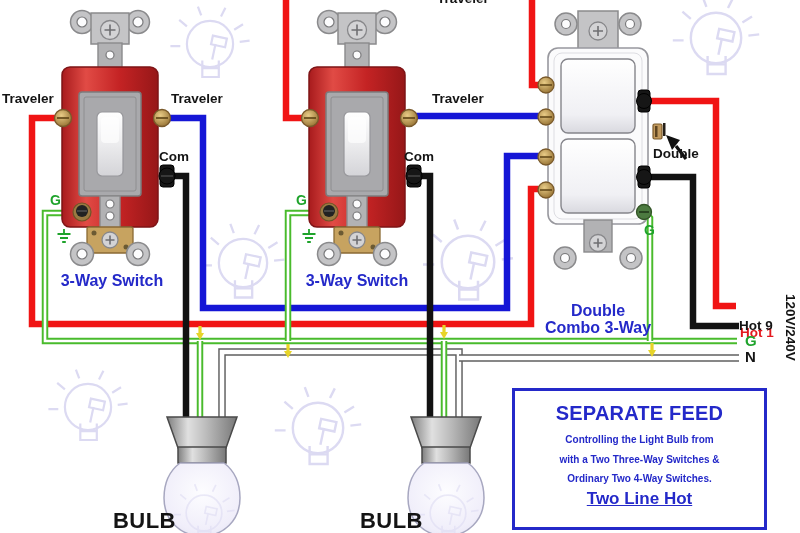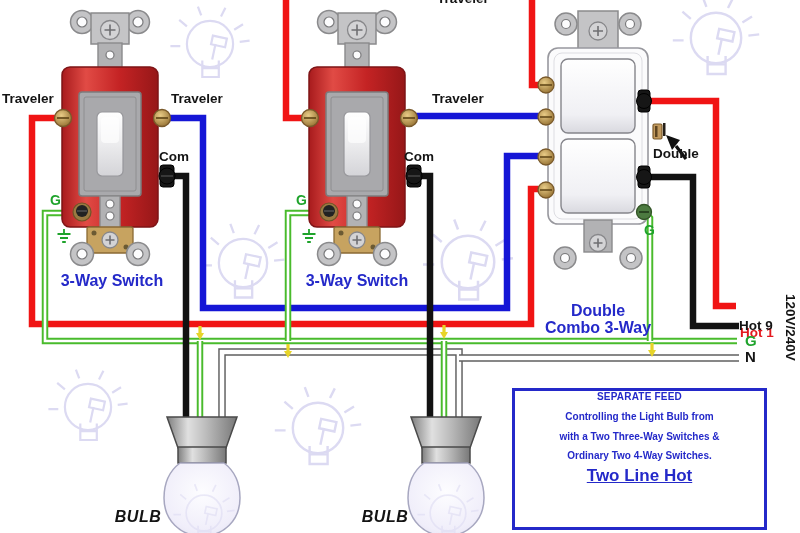--- a/index.html
+++ b/index.html
@@ -36,26 +36,26 @@
   .holder{fill:url(#gradHolder);stroke:#4a4a4a;stroke-width:1.5;}
   .glass{fill:url(#gradGlass);stroke:#a7a7c0;stroke-width:1.5;}
   .wm{stroke:#dcdaf2;stroke-width:2;fill:none;}
   .gnd{stroke:var(--label-green);stroke-width:1.8;fill:none;}
 
   
   .lbl{position:absolute;font-weight:bold;font-size:13.5px;color:var(--label-black);white-space:nowrap;}
   .lbl-green{color:var(--label-green);font-size:14px;}
   .lbl-blue{color:var(--label-blue);font-size:16px;text-align:center;}
   .lbl-red{color:var(--label-red);margin-top:28px;}
-  .lbl-bulb{font-size:16px;letter-spacing:.5px;text-align:center;width:76px;font-style:italic;}
+  .lbl-bulb{font-size:22px;letter-spacing:.5px;text-align:right;width:76px;}
   .lbl-rot{transform:rotate(90deg);transform-origin:0 0;}
   .infobox{position:absolute;left:512px;top:388px;width:255px;height:142px;box-sizing:border-box;
            border:3px solid var(--box-border);background:#fff;text-align:center;
            color:var(--label-blue);font-weight:bold;}
-  .infobox .ib-title{font-size:10px;margin-bottom:5px;letter-spacing:.2px;}
+  .infobox .ib-title{font-size:20px;margin-top:11px;margin-bottom:5px;letter-spacing:.2px;}
   .infobox .ib-line{font-size:10px;line-height:19.5px;}
   .infobox .ib-foot{font-size:17px;text-decoration:underline;}
 </style>
 </head>
 <body>
 
 <div class="stage">
 
 <svg width="800" height="533" viewBox="0 0 800 533">
   <defs>

